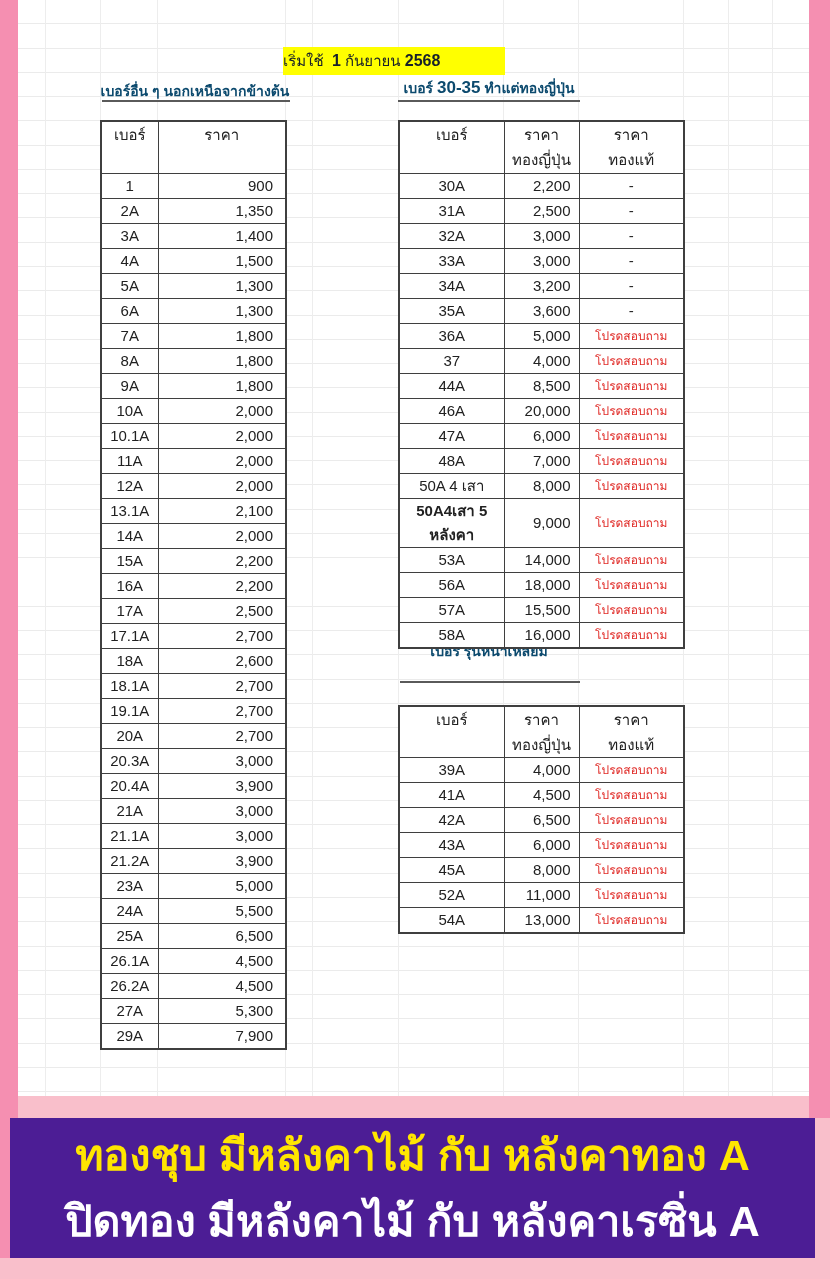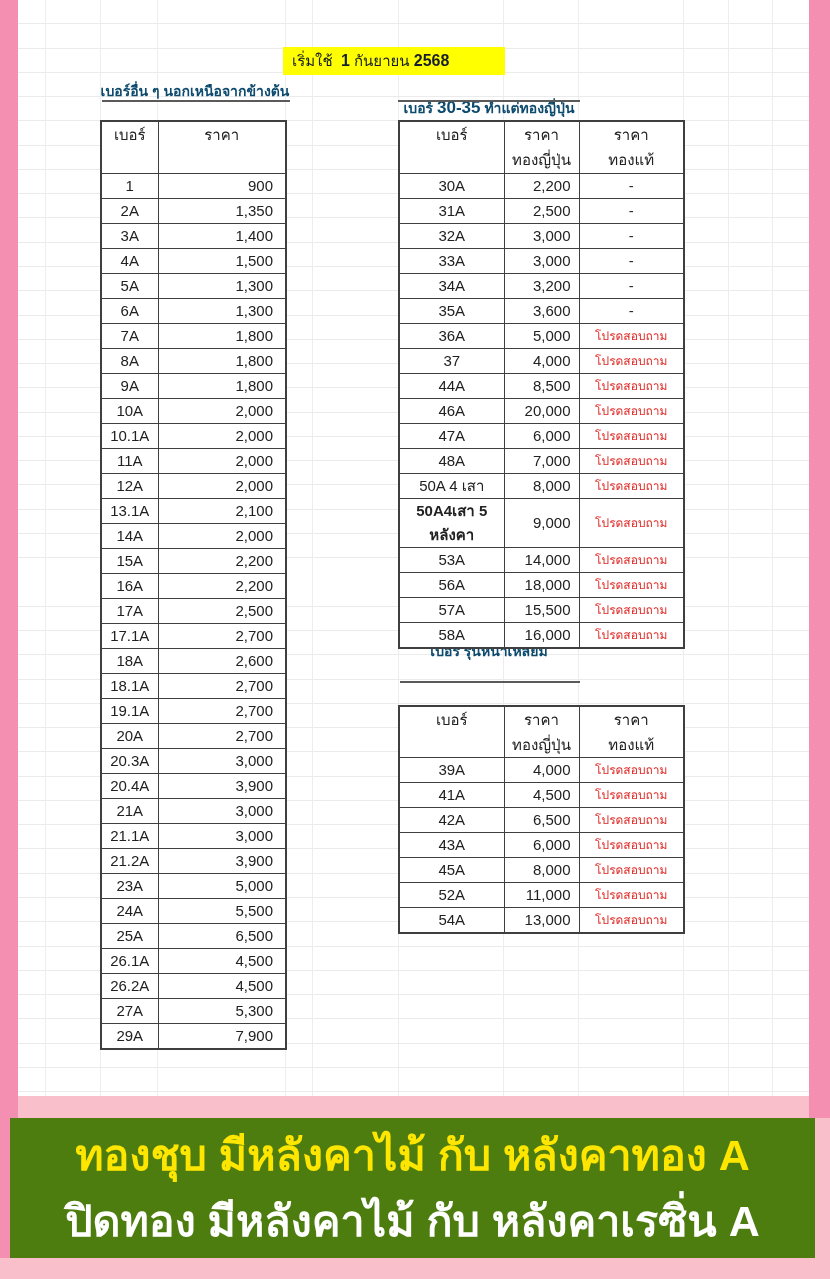--- a/index.html
+++ b/index.html
@@ -18,21 +18,21 @@
   .sheet{
     position:absolute;left:18px;top:0;width:791px;height:1096px;
     background:
       repeating-linear-gradient(to bottom,#ffffff 0px,#ffffff 23.3px,#ebebeb 23.3px,#ebebeb 24.27px);
   }
   .vl{position:absolute;top:0;bottom:0;width:1px;background:#ededed;}
 
   
   .note{
     position:absolute;left:283px;top:47px;width:222px;height:28px;
-    background:#ffff00;line-height:28px;padding-left:9px;box-sizing:border-box;
+    background:#ffff00;line-height:28px;box-sizing:border-box;
     font-size:15px;color:#17202a;white-space:nowrap;
   }
   .note b{font-size:16px;}
 
   
   .rtitle{
     position:absolute;text-align:center;color:#0c4a6e;font-weight:bold;
     font-size:14px;white-space:nowrap;
   }
   .rtitle .big{font-size:17px;}
@@ -63,21 +63,21 @@
   .t-right td.c-price,.t-right2 td.c-price{padding-right:8px;}
   td.c-real{text-align:center;color:#2b2b2b;}
   td.c-real.red{color:#e02a26;font-size:12px;}
   .t-left{left:100px;top:120px;width:187px;}
   .t-right1{left:398px;top:120px;width:287px;}
   .t-right2{left:398px;top:705px;width:287px;}
 
   
   .banner{
     position:absolute;left:10px;top:1118px;width:805px;height:140px;
-    background:#4d7c0f;text-align:center;font-weight:bold;white-space:nowrap;
+    background:#4c1d95;text-align:center;font-weight:bold;white-space:nowrap;
   }
   .banner .b1{color:#ffe600;font-size:43px;line-height:70px;margin-top:2px;}
   .banner .b2{color:#ffffff;font-size:43px;line-height:62px;}
 </style>
 </head>
 <body>
 
 <div class="strip left"></div>
 <div class="strip right"></div>
 
@@ -100,21 +100,21 @@
 <div class="note">
   <span>เริ่มใช้</span>&nbsp;
   <b>1</b>
   <span>กันยายน</span>
   <b>2568</b>
 </div>
 
 <div class="rtitle" style="left:100px;top:80px;width:190px;">เบอร์อื่น ๆ นอกเหนือจากข้างต้น</div>
 <div class="uline" style="left:102px;top:100px;width:188px;"></div>
 
-<div class="rtitle" style="left:398px;top:97px;width:182px;">
+<div class="rtitle" style="left:398px;top:77px;width:182px;">
   <span>เบอร์</span>
   <span class="big">30-35</span>
   <span>ทำแต่ทองญี่ปุ่น</span>
 </div>
 <div class="uline" style="left:398px;top:100px;width:182px;"></div>
 
 <div class="rtitle" style="left:398px;top:640px;width:182px;">เบอร์  รุ่นหน้าเหลี่ยม</div>
 <div class="uline" style="left:400px;top:681px;width:180px;"></div>
 
 <table class="ptable t-left">

